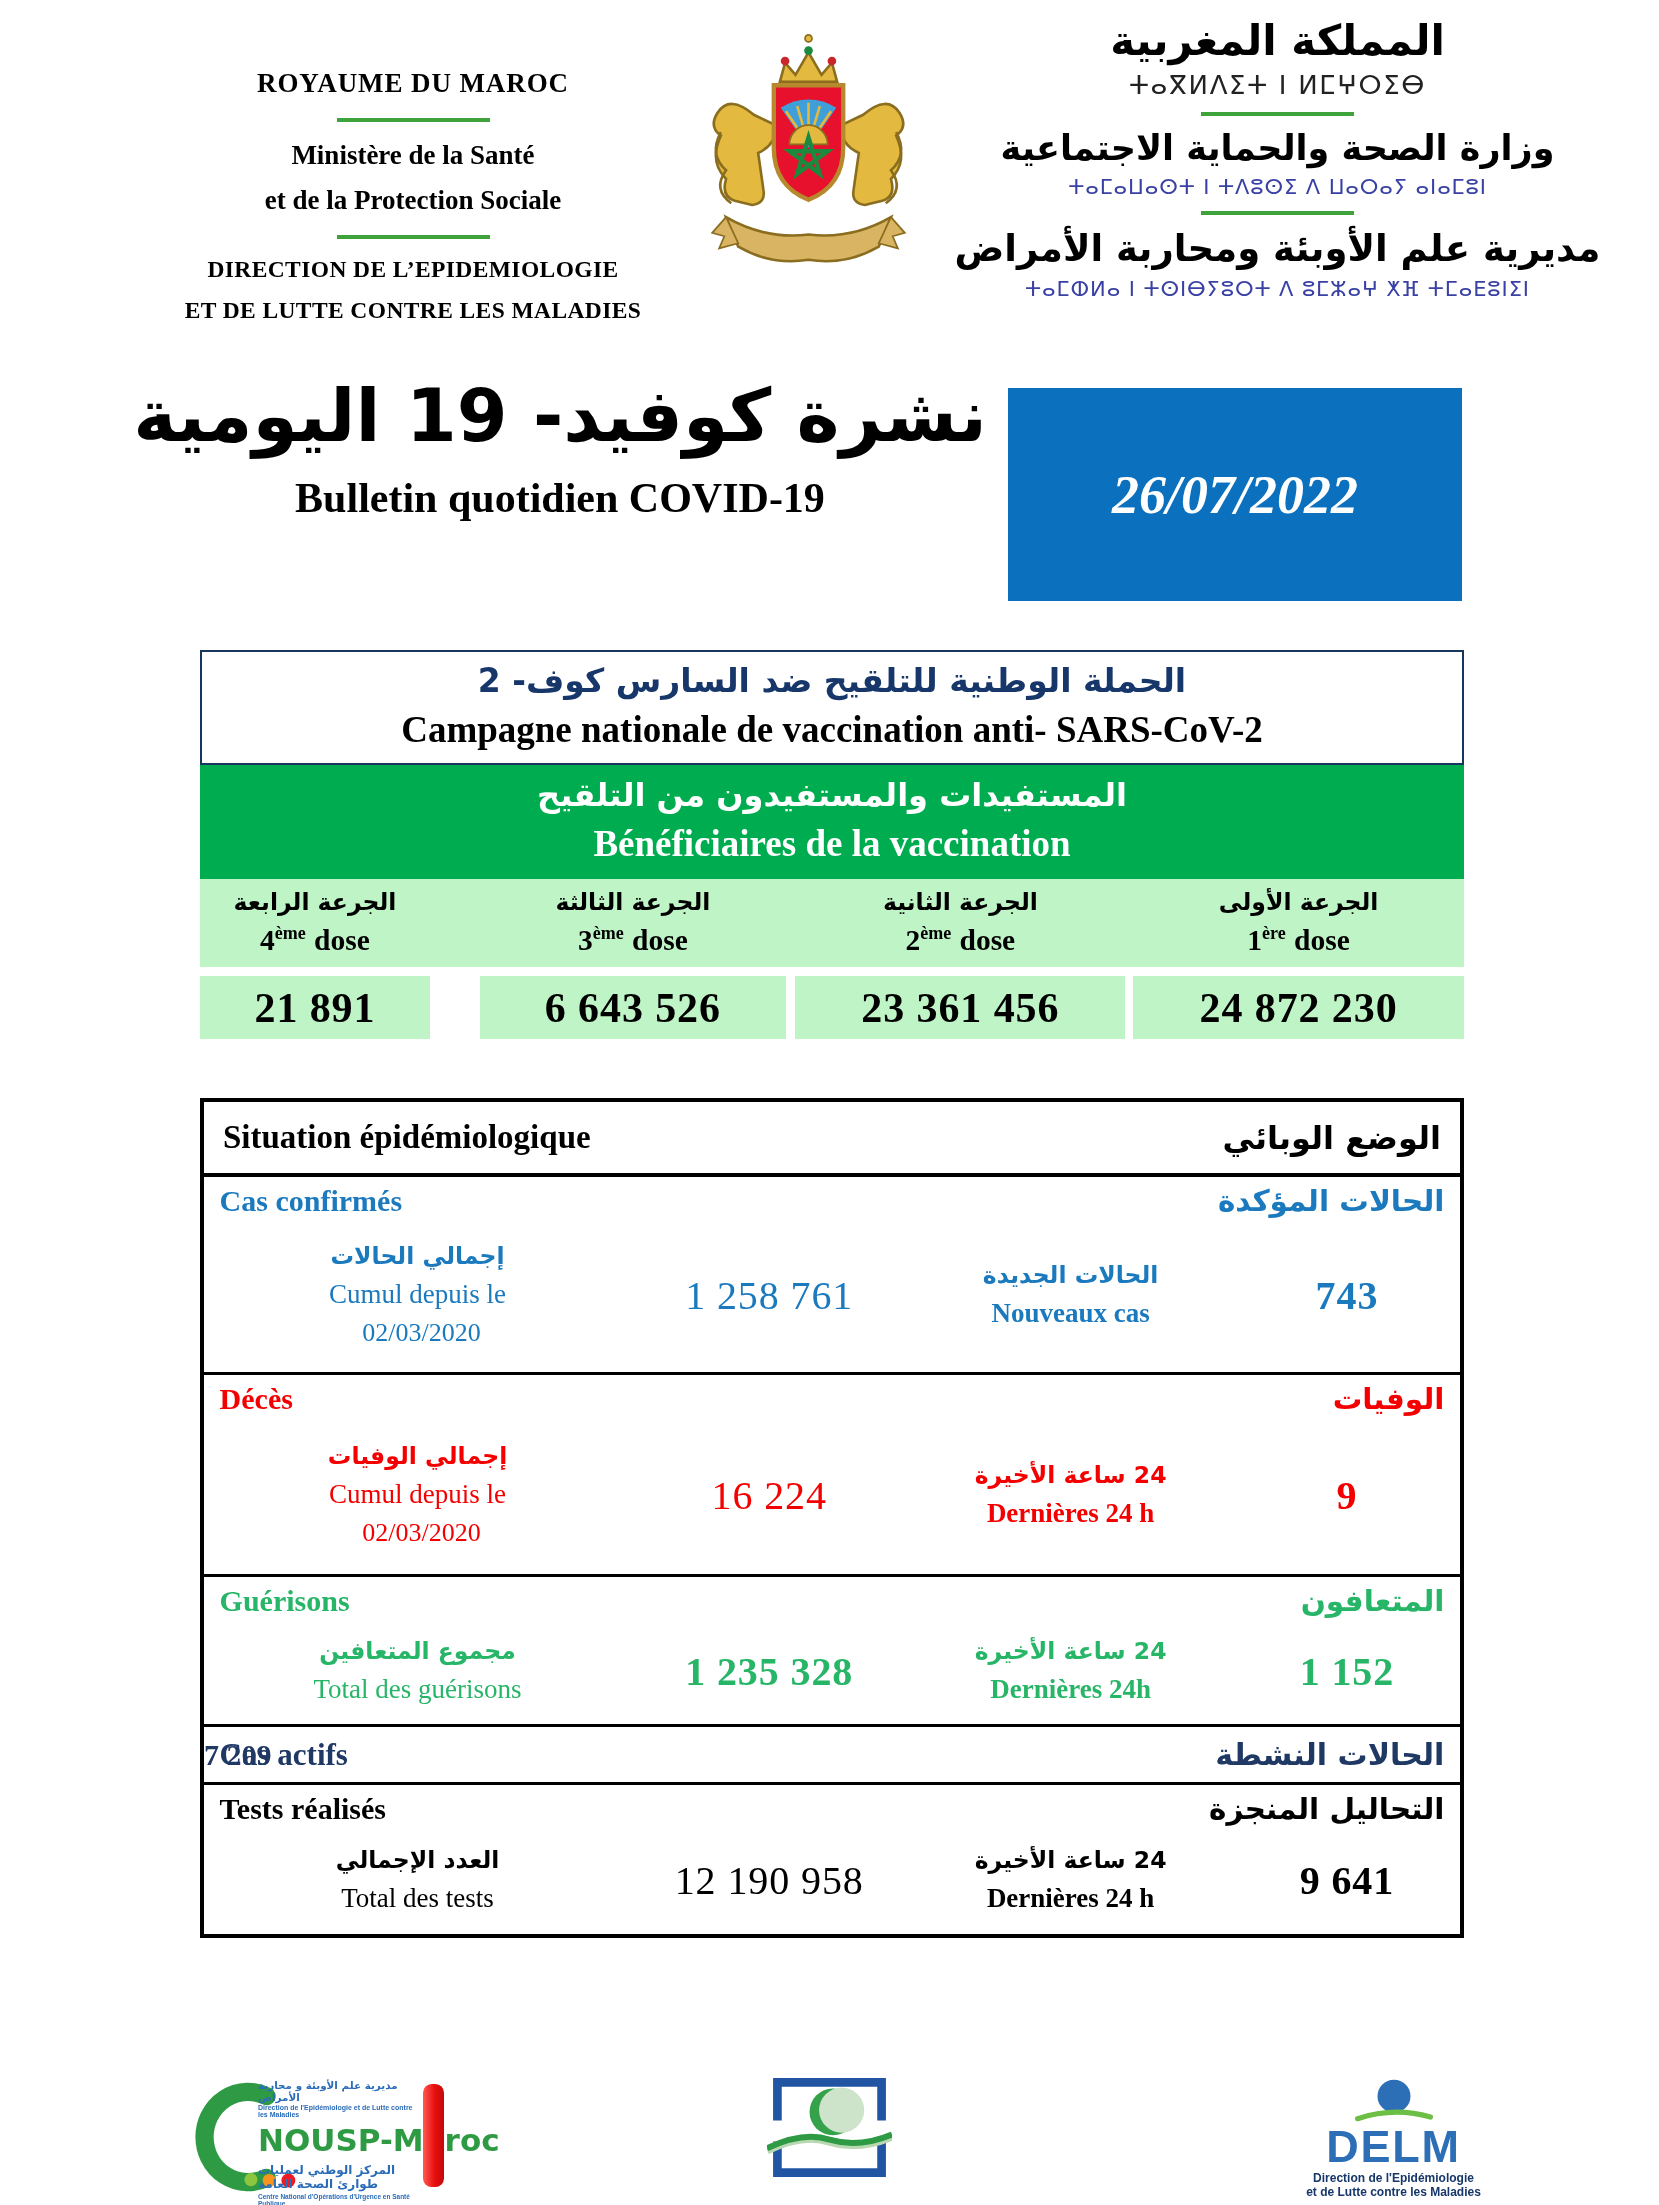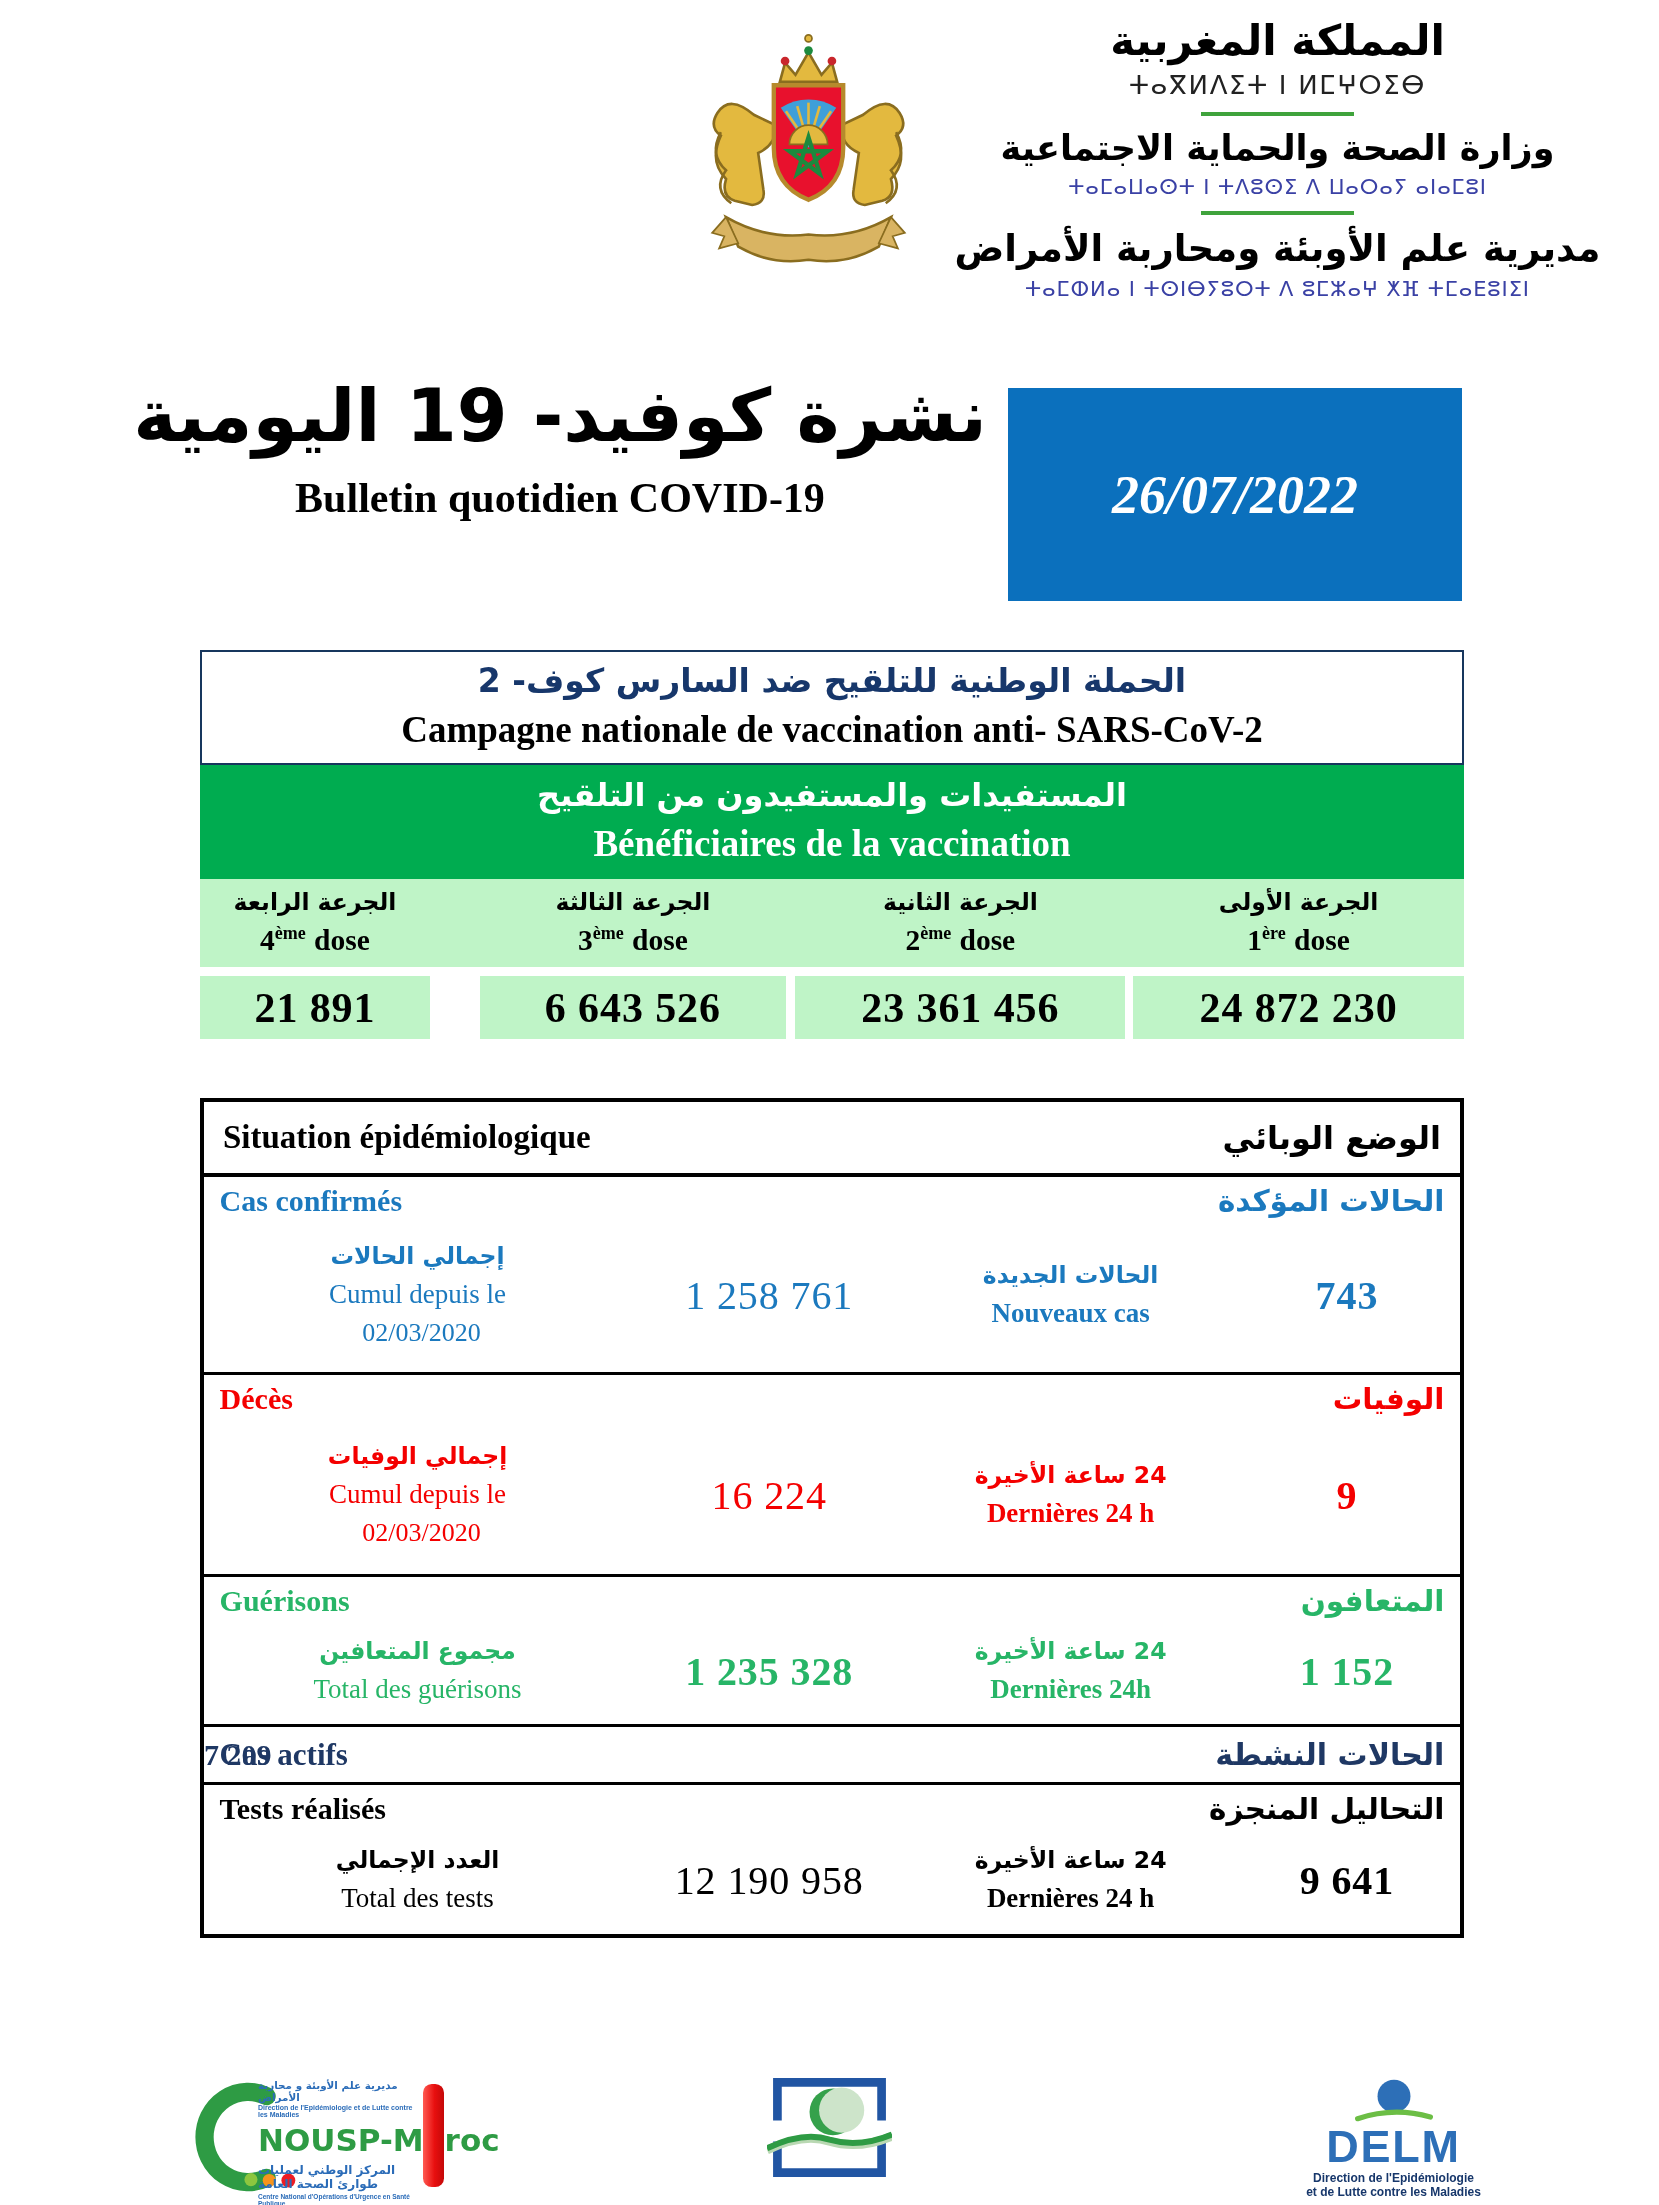--- a/index.html
+++ b/index.html
@@ -119,20 +119,29 @@
     font-family:"Liberation Sans","DejaVu Sans",sans-serif; }
   .delm .d-name { font-size:45px; font-weight:bold; color:#2D6FB7; letter-spacing:1.7px; line-height:.9; }
   .delm .d-l1,.delm .d-l2 { font-size:12px; font-weight:bold; color:#17376B; }
   .delm .d-l1 { margin-top:3.5px; }
 </style>
 </head>
 <body>
 
 <div class="page">
 
+  <div class="hdr-left">
+    <div class="l1">ROYAUME DU MAROC</div>
+    <div class="hdr-rule"></div>
+    <div class="l2">Ministère de la Santé</div>
+    <div class="l3">et de la Protection Sociale</div>
+    <div class="hdr-rule"></div>
+    <div class="l4">DIRECTION DE L’EPIDEMIOLOGIE</div>
+    <div class="l5">ET DE LUTTE CONTRE LES MALADIES</div>
+  </div>
 
   <svg class="emblem" viewBox="0 0 250 280" aria-hidden="true">
 
     <path d="M30,218 q45,26 95,20 q50,6 95,-20 l-14,34 q-38,22 -81,15 q-43,7 -81,-15 Z" fill="#D9B462" stroke="#8A6D1F" stroke-width="3"></path>
     <path d="M30,218 l-16,18 14,4 -6,14 22,-6 Z" fill="#D9B462" stroke="#8A6D1F" stroke-width="2"></path>
     <path d="M220,218 l16,18 -14,4 6,14 -22,-6 Z" fill="#D9B462" stroke="#8A6D1F" stroke-width="2"></path>
 
     <path d="M62,100 q-28,-24 -42,-2 q-10,16 4,26 q-14,30 6,50 q-6,20 10,25 l20,5 q16,-2 13,-18 l-6,-42 q22,-10 20,-32 Z" fill="#E3B93F" stroke="#8A6D1F" stroke-width="3"></path>
     <path d="M24,120 q-14,26 6,44 q-16,22 6,38" fill="none" stroke="#8A6D1F" stroke-width="3"></path>
     <path d="M188,100 q28,-24 42,-2 q10,16 -4,26 q14,30 -6,50 q6,20 -10,25 l-20,5 q-16,-2 -13,-18 l6,-42 q-22,-10 -20,-32 Z" fill="#E3B93F" stroke="#8A6D1F" stroke-width="3"></path>

